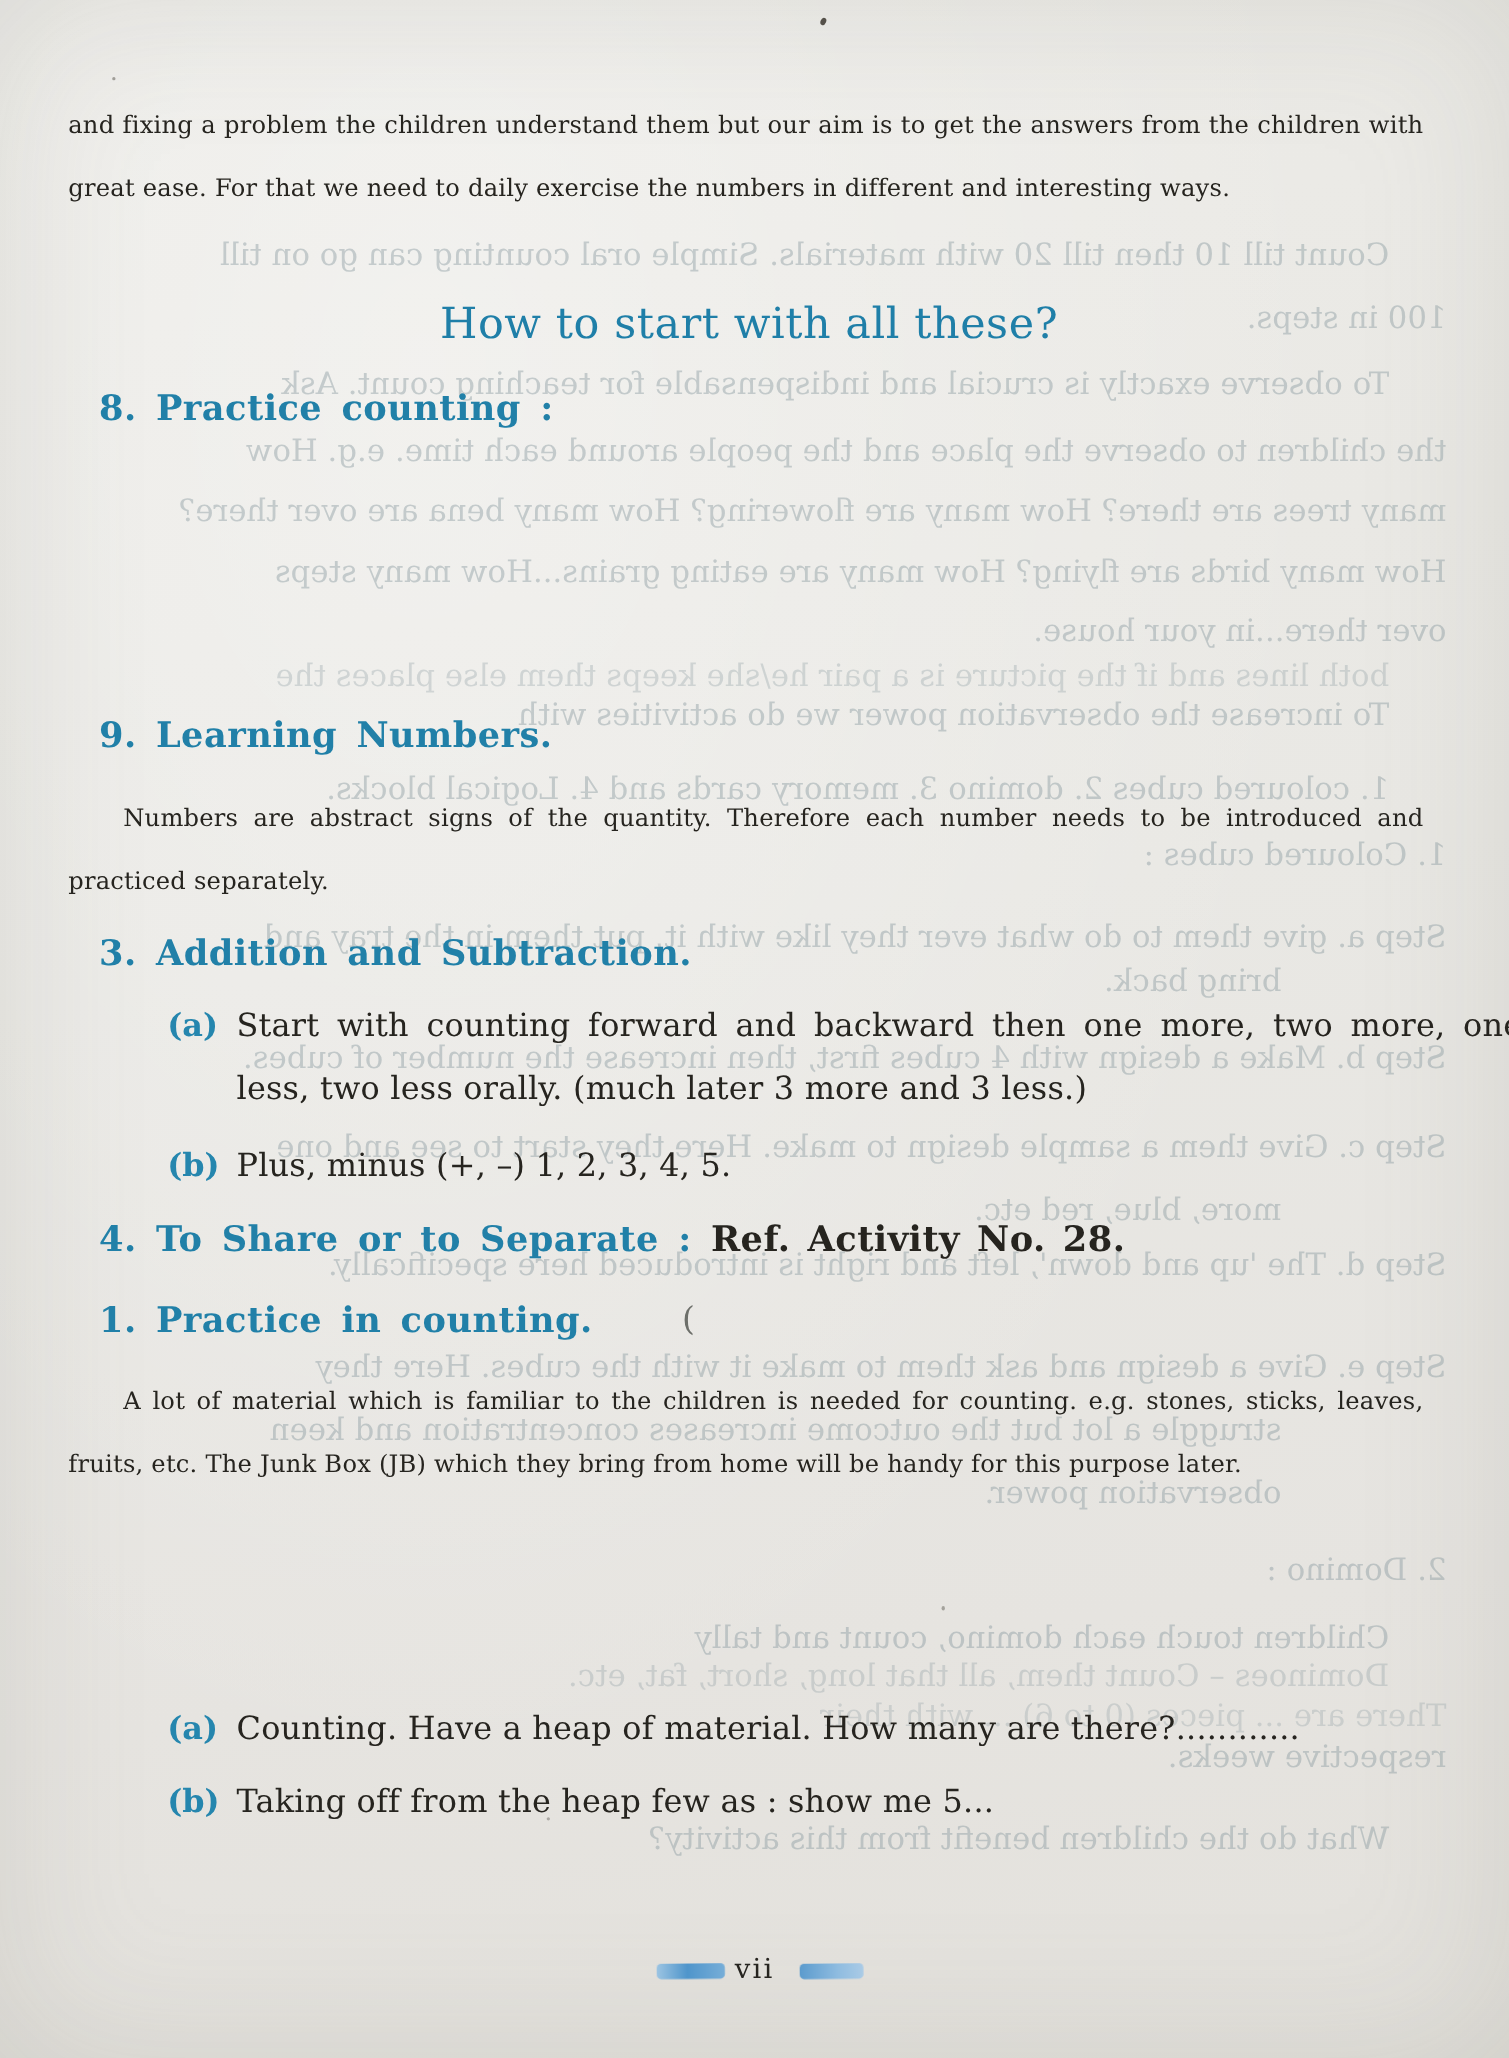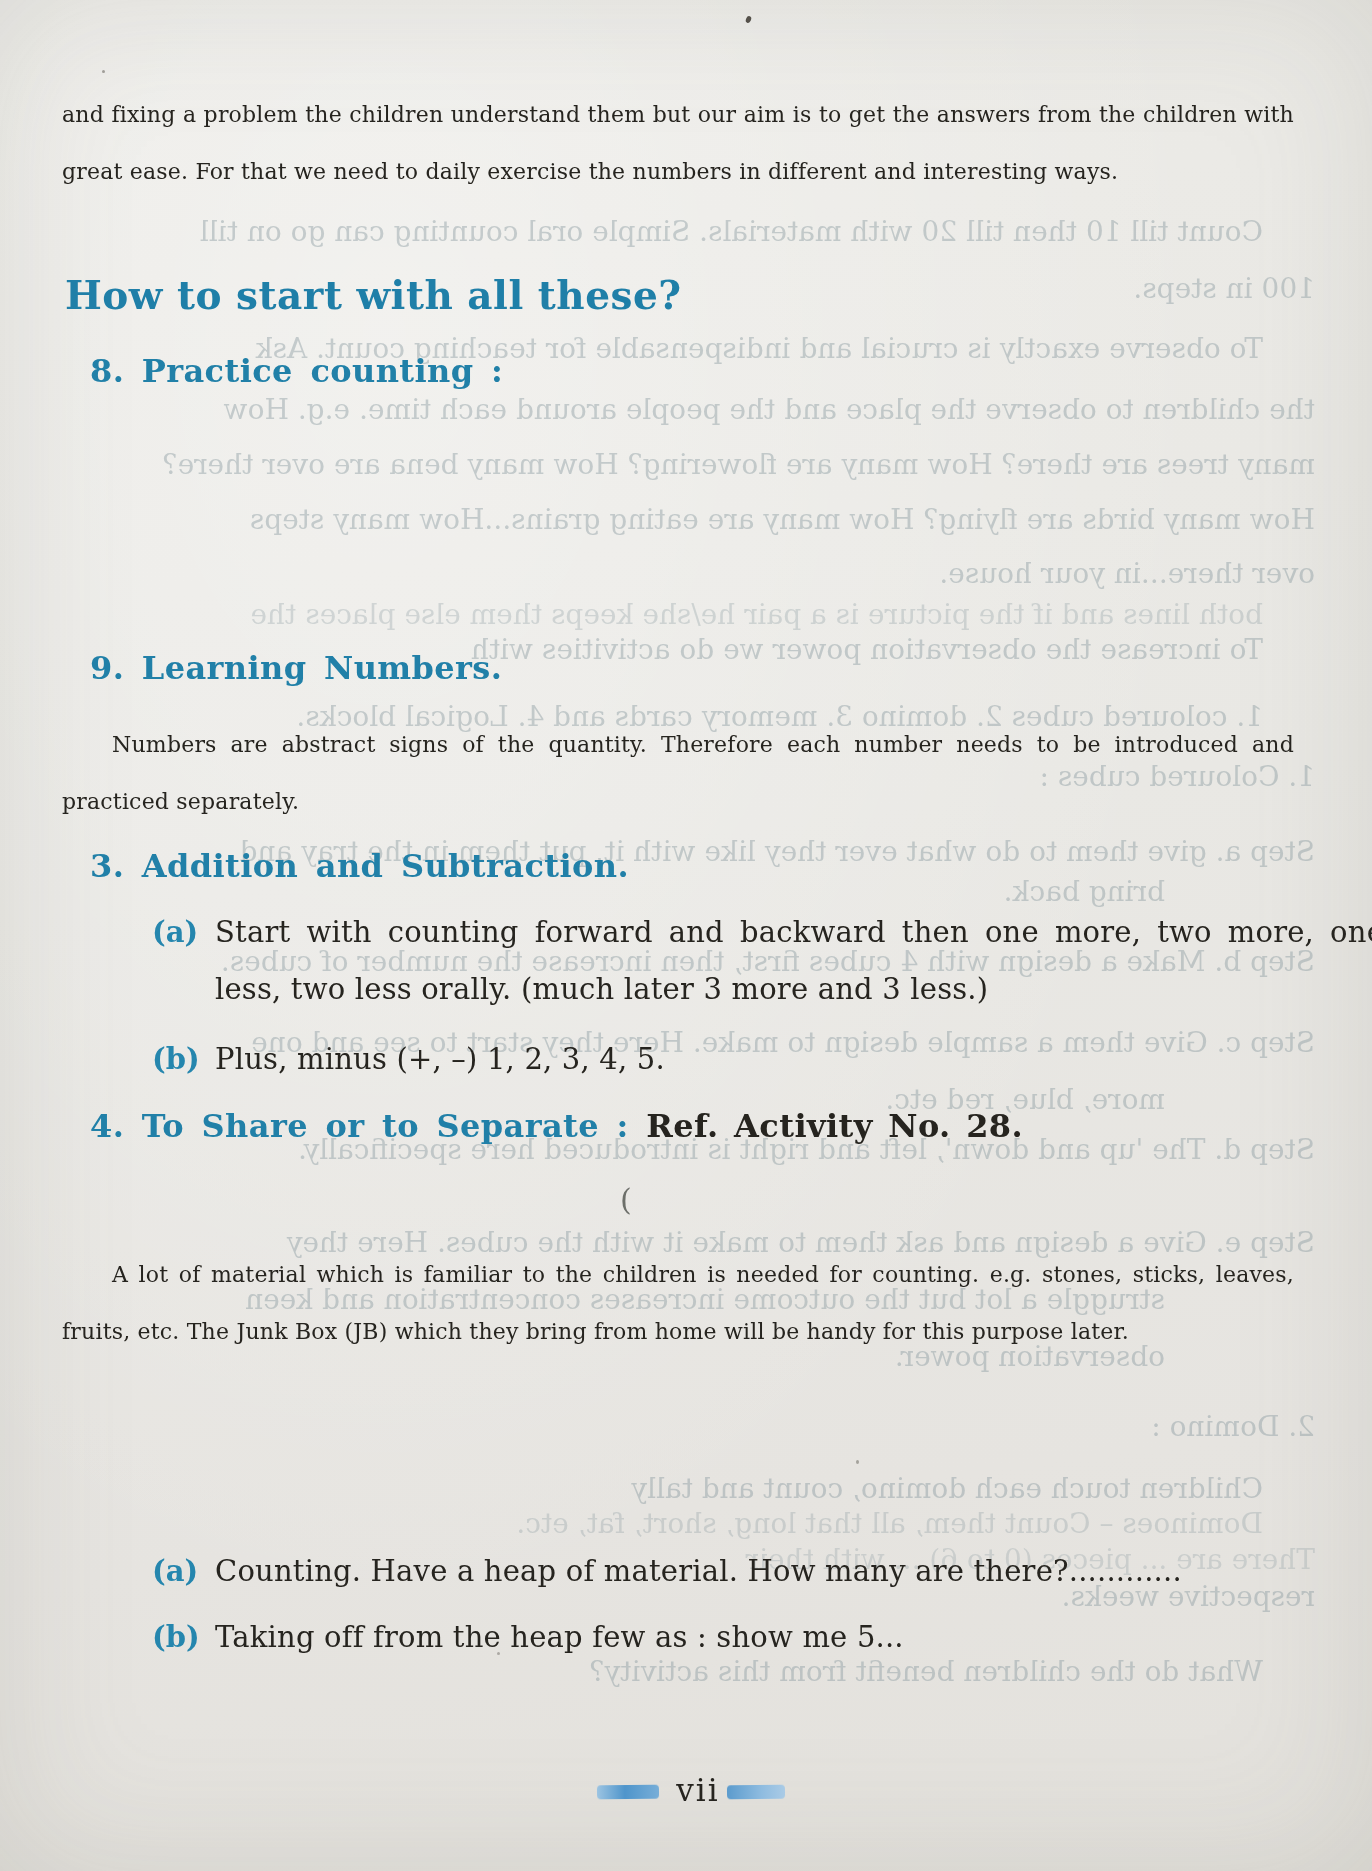--- a/index.html
+++ b/index.html
@@ -26,40 +26,40 @@
   .g-ind{text-indent:52px;}
   .g-hang{text-indent:150px;}
   
   .blk{position:absolute;left:62px;width:1232px;}
   .para{
     font-size:22px;line-height:57px;text-align:justify;
     letter-spacing:.2px;
   }
   .indent{text-indent:50px;}
   .h1{
-    font-size:39px;line-height:50px;font-weight:bold;
-    color:#1f7fa8;letter-spacing:.5px;padding-left:3px;
+    font-size:39px;line-height:50px;font-weight:normal;
+    color:#1f7fa8;letter-spacing:.5px;padding-left:3px;text-align:center;
   }
   .shead{
     font-size:32px;line-height:44px;font-weight:bold;
     color:#2180a8;padding-left:28px;letter-spacing:.4px;word-spacing:6px;
   }
   .shead .ref{color:#26241f;font-weight:bold;word-spacing:4px;}
   .item{display:flex;padding-left:90px;}
   .item-label{
     flex:none;width:63px;font-size:29px;line-height:57px;
     font-weight:bold;color:#2586ae;
   }
   .item-text{flex:1 1 auto;font-size:29px;line-height:57px;text-align:justify;letter-spacing:.2px;}
   .stray{position:absolute;font-size:30px;color:#6d6f6a;font-weight:normal;}
   
   .footer{position:absolute;left:0;top:1768px;width:1372px;height:50px;}
   .pageno{
-    position:absolute;left:668px;top:0;width:60px;text-align:center;
-    font-size:31px;line-height:44px;color:#26241f;letter-spacing:2px;
+    position:absolute;left:668px;top:0;width:60px;
+    font-size:25px;line-height:44px;color:#26241f;letter-spacing:2px;
   }
   .dash{
     position:absolute;top:17px;height:14px;border-radius:4px;
     background:linear-gradient(90deg,#9cc4e2 0%,#4f95cb 45%,#77aed8 100%);
     filter:blur(.4px);
     transform:rotate(-.6deg);
   }
   .dash-left{left:597px;width:62px;}
   .dash-right{left:727px;width:58px;background:linear-gradient(90deg,#5b9bcd 0%,#8fbce0 60%,#aacbe6 100%);}
   
@@ -118,20 +118,21 @@
   <div class="blk item" style="top:1031px">
     <span class="item-label">(b)</span>
     <span class="item-text">Plus, minus (+, –) 1, 2, 3, 4, 5.</span>
   </div>
 
   <div class="blk shead" style="top:1104px">
     <span>4. To Share or to Separate :</span>
     <span class="ref">Ref. Activity No. 28.</span>
   </div>
 
+  <div class="blk shead" style="top:1178px">1. Practice in counting.</div>
   <div class="stray" style="left:620px;top:1182px">(</div>
 
   <div class="blk para indent" style="top:1246px">A lot of material which is familiar to the children is needed for counting. e.g. stones, sticks, leaves, fruits, etc. The Junk Box (JB) which they bring from home will be handy for this purpose later.</div>
 
 
   <div class="blk item" style="top:1543px">
     <span class="item-label">(a)</span>
     <span class="item-text">Counting. Have a heap of material. How many are there?............</span>
   </div>
 

